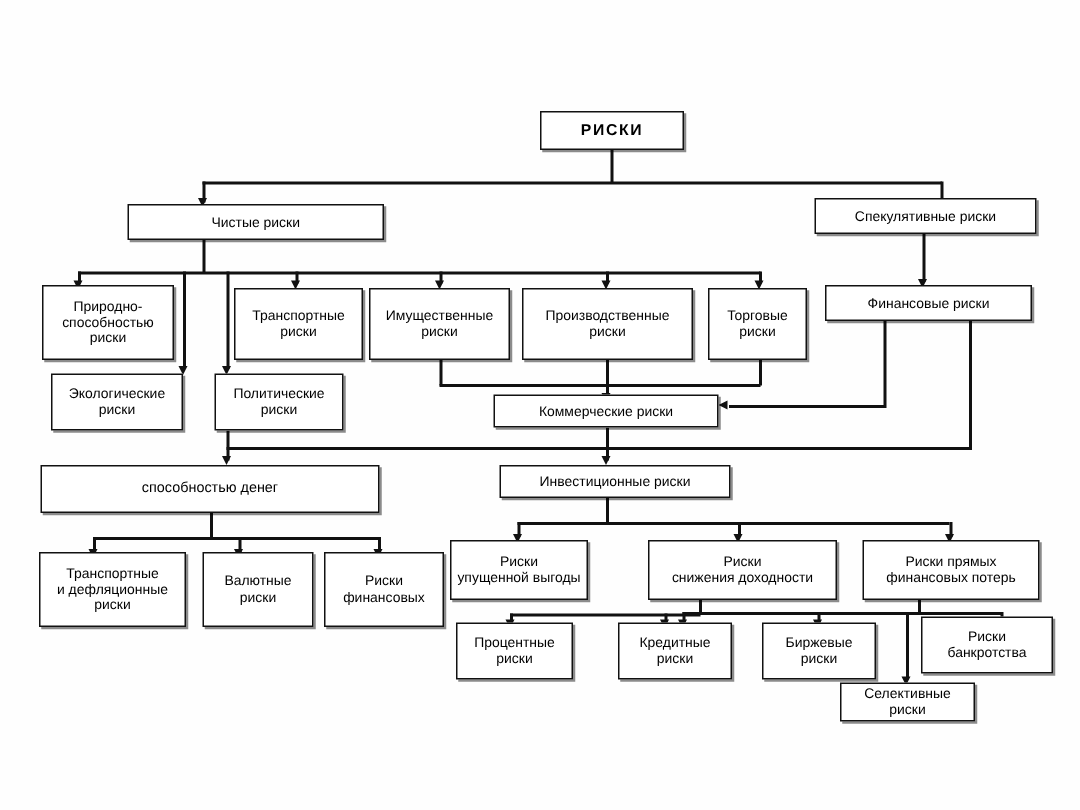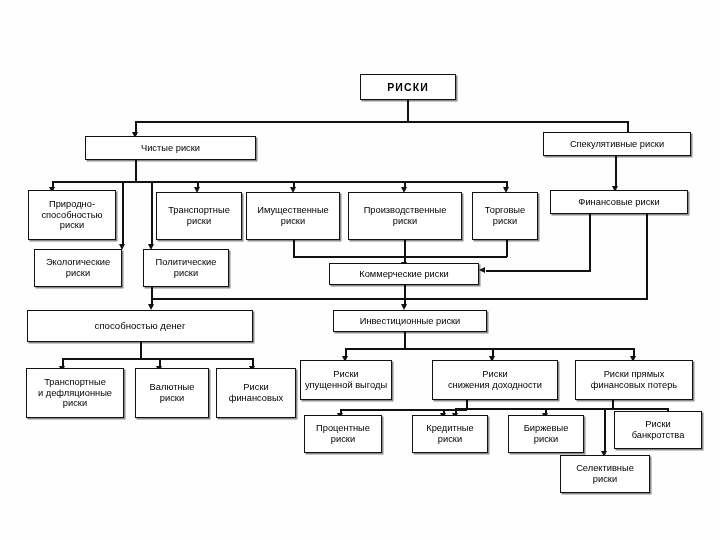--- a/index.html
+++ b/index.html
@@ -255,18 +255,18 @@
   <div class="node" style="left:508px;top:415px;width:76px;height:38px;flex-direction:column;">
     <span>Биржевые</span>
     <span>риски</span>
   </div>
 
   <div class="node" style="left:614px;top:411px;width:88px;height:38px;flex-direction:column;">
     <span>Риски</span>
     <span>банкротства</span>
   </div>
 
-  <div class="node" style="left:560px;top:455px;width:90px;height:38px;flex-direction:column;">
+  <div class="node" style="left:560px;top:455px;width:90px;height:26px;flex-direction:column;">
     <span>Селективные</span>
     <span>риски</span>
   </div>
 
 </div>
 
 </body></html>

